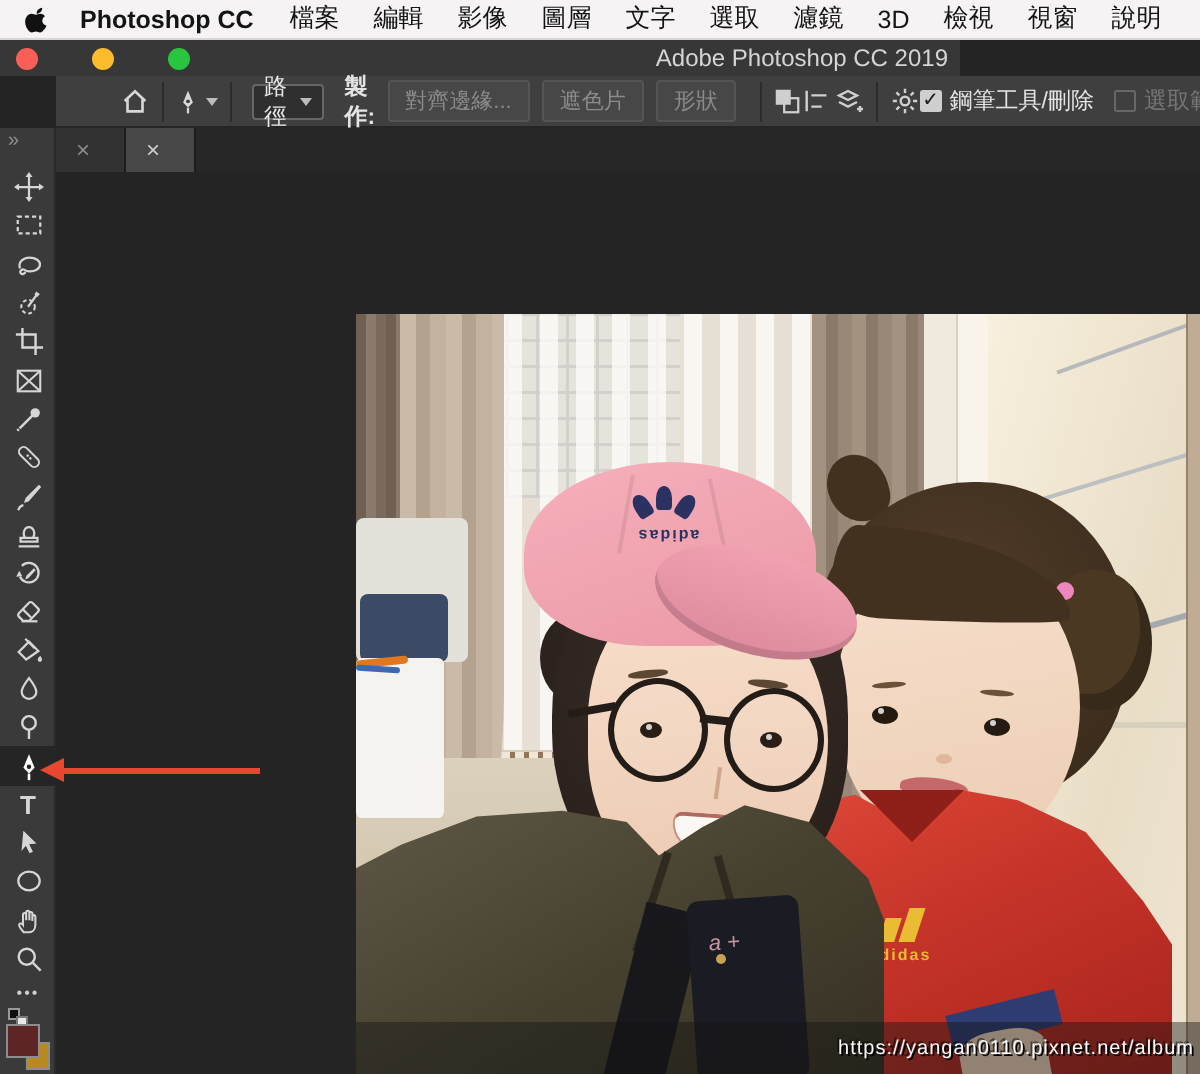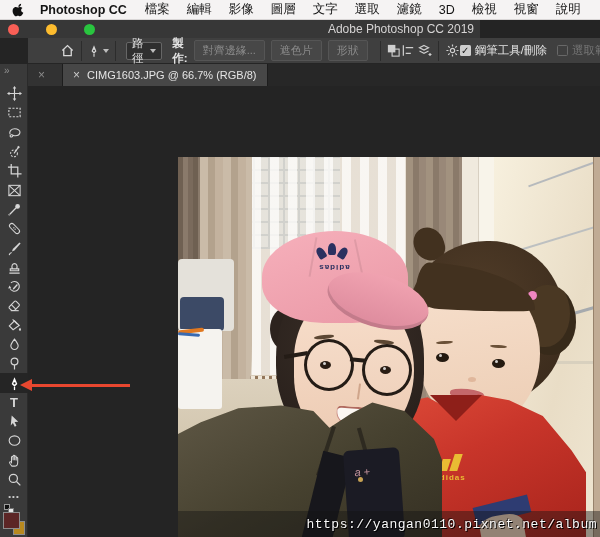--- a/index.html
+++ b/index.html
@@ -208,22 +208,22 @@
   .ph-lapel-r { left:186px; top:270px; width:4px; height:52px; background:#2e2a20; transform:rotate(-16deg); }
   .ph-strap { left:134px; top:296px; width:30px; height:90px; background:#17171c; transform:rotate(14deg); }
   .ph-blackcloth { left:168px; top:292px; width:56px; height:92px; background:#1b1b24;
     border-radius:6px; transform:rotate(-4deg); }
   .ph-scribble { left:10px; top:16px; color:rgba(255,190,200,.75); font-size:11px; font-style:italic; }
   .ph-gold-btn { left:180px; top:320px; width:5px; height:5px; background:#c7a254; border-radius:50%; }
 
   
   .ph-urlband { left:0; right:0; top:354px; height:26px; background:rgba(20,20,20,.42);
     display:flex; align-items:center; justify-content:flex-end; padding-right:3px; z-index:40; }
-  .ph-url { position:static !important; font-family:Liberation Mono, monospace;
-    font-size:13px; color:#fafafa; letter-spacing:.5px;
+  .ph-url { position:static !important; font-family:Liberation Sans, sans-serif;
+    font-size:10px; color:#fafafa; letter-spacing:.5px;
     text-shadow:1px 1px 0 #000, -1px -1px 0 rgba(0,0,0,.55);padding-left:47px; }
 </style>
 </head>
 <body>
 
 <div id="app">
 
   <div id="menubar">
     <svg class="apple" viewBox="0 0 16 16">
         <path fill="#111" d="M11.2 1c.1 1-.3 1.9-.9 2.6-.6.7-1.6 1.2-2.5 1.1-.1-.9.4-1.9 1-2.5C9.4 1.5 10.4 1 11.2 1zM13.9 12c-.4 1-.6 1.4-1.2 2.2-.8 1.2-1.9 2.1-2.9 2.1-.9 0-1.4-.6-2.5-.6s-1.6.6-2.5.6c-1 0-1.9-1-2.7-2.2C.5 11.6.3 8.4 1.5 6.7c.8-1.2 2-1.9 3.1-1.9 1.1 0 1.8.6 2.7.6.9 0 1.4-.6 2.7-.6 1 0 2.1.5 2.9 1.5-2.5 1.4-2.1 5 1 5.7z"></path>
@@ -308,21 +308,20 @@
       <span>選取範圍</span>
     </span>
   </div>
 
   <div id="tabbar">
     <div class="tab inactive">
       <span class="close">×</span>
     </div>
     <div class="tab active">
       <span class="close">×</span>
-      <span>CIMG1603.JPG @ 66.7% (RGB/8)</span>
     </div>
   </div>
 
   <div id="toolbar">
     <div class="expander">»</div>
     <div class="tools">
       <div class="tool">
           <svg width="15" height="15" viewBox="0 0 16 16">
             <path d="M8 2v12M2 8h12" stroke="#d6d6d6" stroke-width="1.2"></path>
             <path fill="#d6d6d6" d="M8 0l1.9 2.7H6.1zM8 16l1.9-2.7H6.1zM0 8l2.7-1.9v3.8zM16 8l-2.7-1.9v3.8z"></path>

